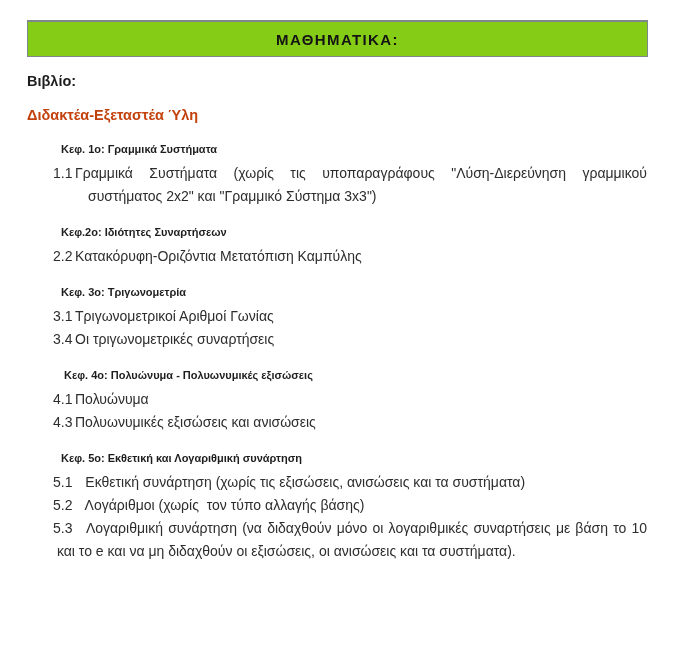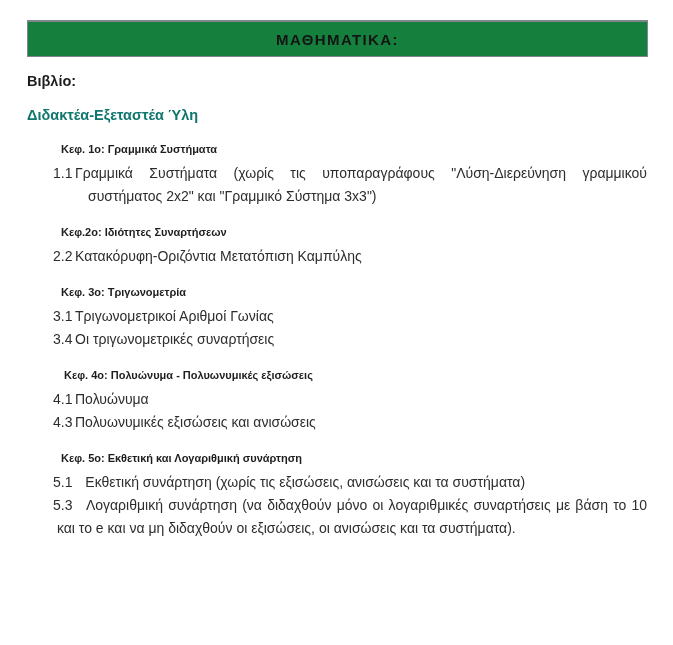--- a/index.html
+++ b/index.html
@@ -4,39 +4,39 @@
 <style>
   html,body{margin:0;padding:0;}
   body{
     width:673px;height:645px;background:#ffffff;overflow:hidden;position:relative;
     font-family:"Liberation Sans",sans-serif;color:#2d2d2d;
     -webkit-font-smoothing:antialiased;
   }
   .page{width:673px;height:645px;}
   .title-box{
     margin:20px 25px 0 27px;height:37px;
-    background:#15803d;border:1px solid #7f868d;border-top-width:2px;
+    background:#84cc16;border:1px solid #7f868d;border-top-width:2px;
     display:flex;align-items:center;justify-content:center;gap:7px;
     box-sizing:border-box;
   }
   .title-prefix{
     font-weight:bold;font-size:15px;letter-spacing:1.4px;color:#141414;
   }
   .title-main{
     font-weight:bold;font-size:19px;letter-spacing:1.2px;color:#141414;
   }
   p{margin:0;}
   .book-heading{
     margin:15px 33px 0 27px;font-weight:bold;font-size:14.5px;line-height:19px;color:#1d1d1d;
   }
   .book-ref{
     margin:10px 0 0 27px;font-size:14px;line-height:19px;white-space:nowrap;color:#2d2d2d;
   }
   .syllabus-heading{
-    margin:15px 33px 0 27px;font-weight:bold;font-size:14.5px;line-height:19px;color:#0f766e;
+    margin:15px 33px 0 27px;font-weight:bold;font-size:14.5px;line-height:19px;color:#c2410c;
   }
   .chapter-title{
     margin:15px 33px 3px 61px;font-weight:bold;font-size:11px;line-height:19px;color:#1d1d1d;
   }
   .item{
     margin:0 26px 0 53px;font-size:14px;line-height:23px;display:flex;color:#2d2d2d;
   }
   .item .num{flex:0 0 22px;}
   .item .txt{flex:1 1 auto;text-align:justify;}
   
@@ -113,20 +113,24 @@
   </div>
 
   <div class="chapter">
     <p class="chapter-title">Κεφ. 5ο: Εκθετική και Λογαριθμική συνάρτηση</p>
     <div class="items">
   <div class="item">
     <span class="num">5.1</span>
     <span class="txt">Εκθετική συνάρτηση (χωρίς τις εξισώσεις, ανισώσεις και τα συστήματα)</span>
   </div>
 
+  <div class="item">
+    <span class="num">5.2</span>
+    <span class="txt">Λογάριθμοι (χωρίς &nbsp;τον τύπο αλλαγής βάσης)</span>
+  </div>
 
   <div class="item">
     <span class="num">5.3</span>
     <span class="txt">Λογαριθμική συνάρτηση (να διδαχθούν μόνο οι λογαριθμικές συναρτήσεις με βάση το 10 &nbsp;και το e και να μη διδαχθούν οι εξισώσεις, οι ανισώσεις και τα συστήματα).</span>
   </div>
 </div>
   </div>
 </div>
 
 </div>

